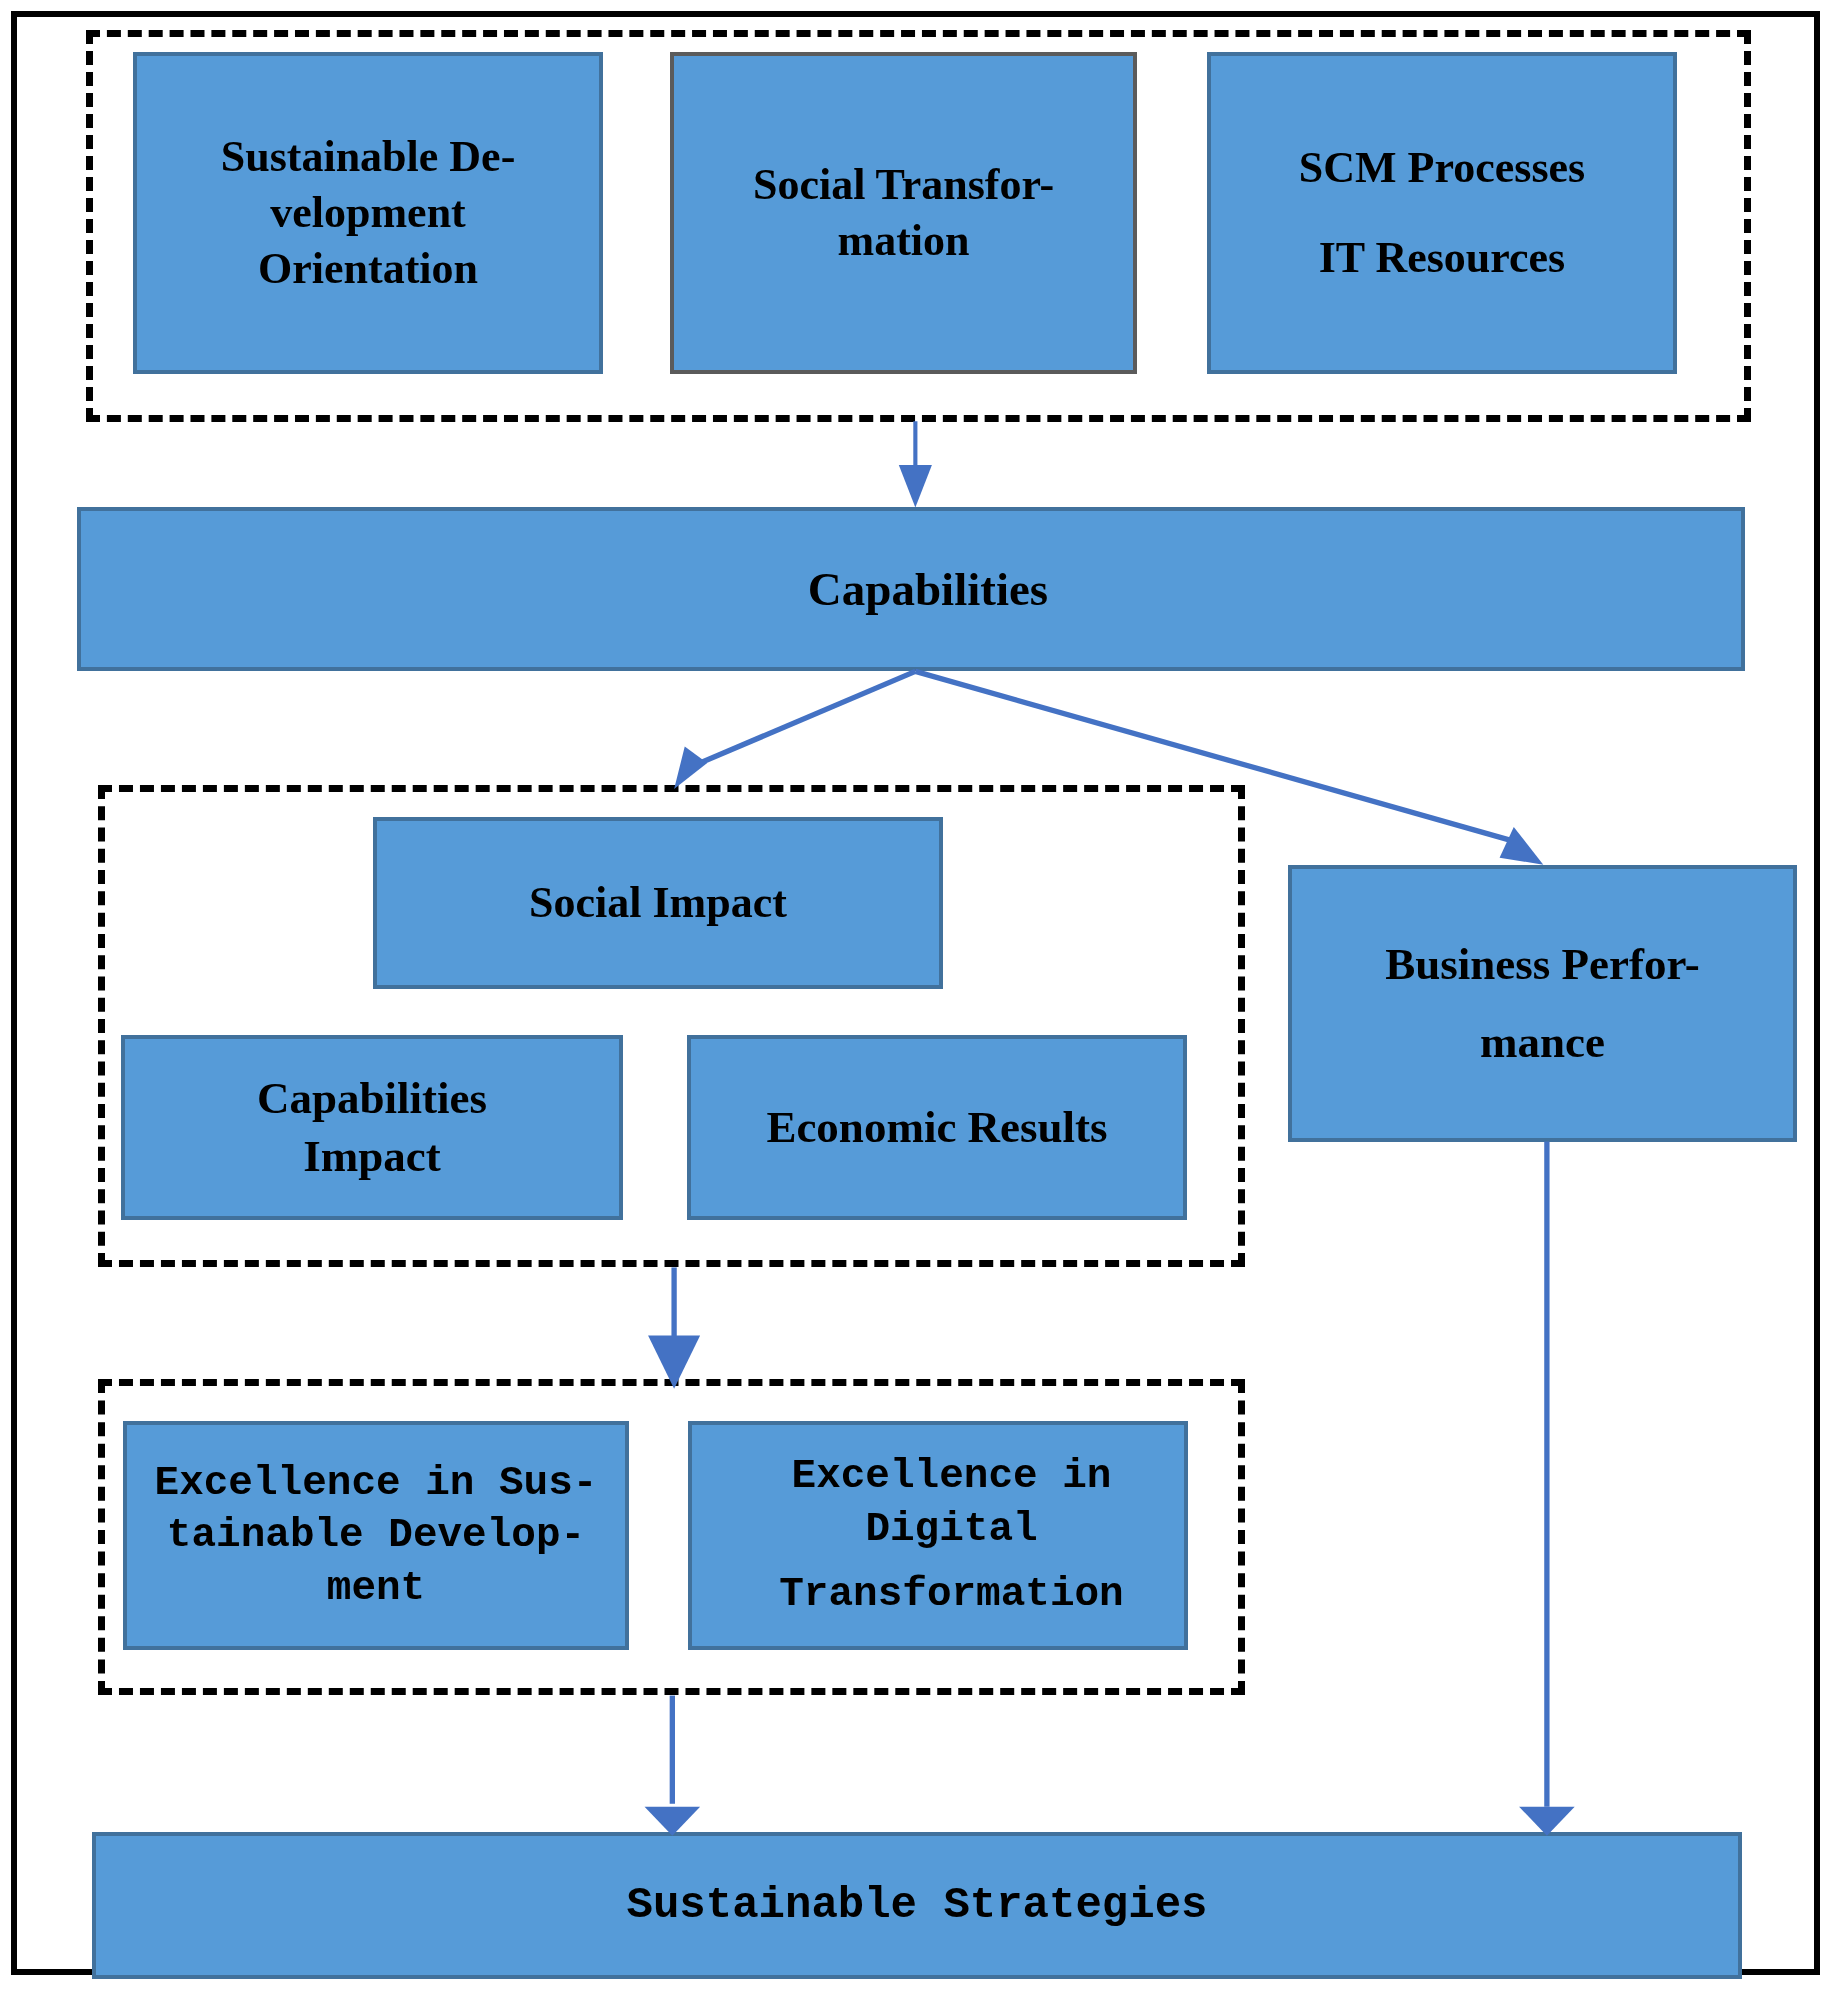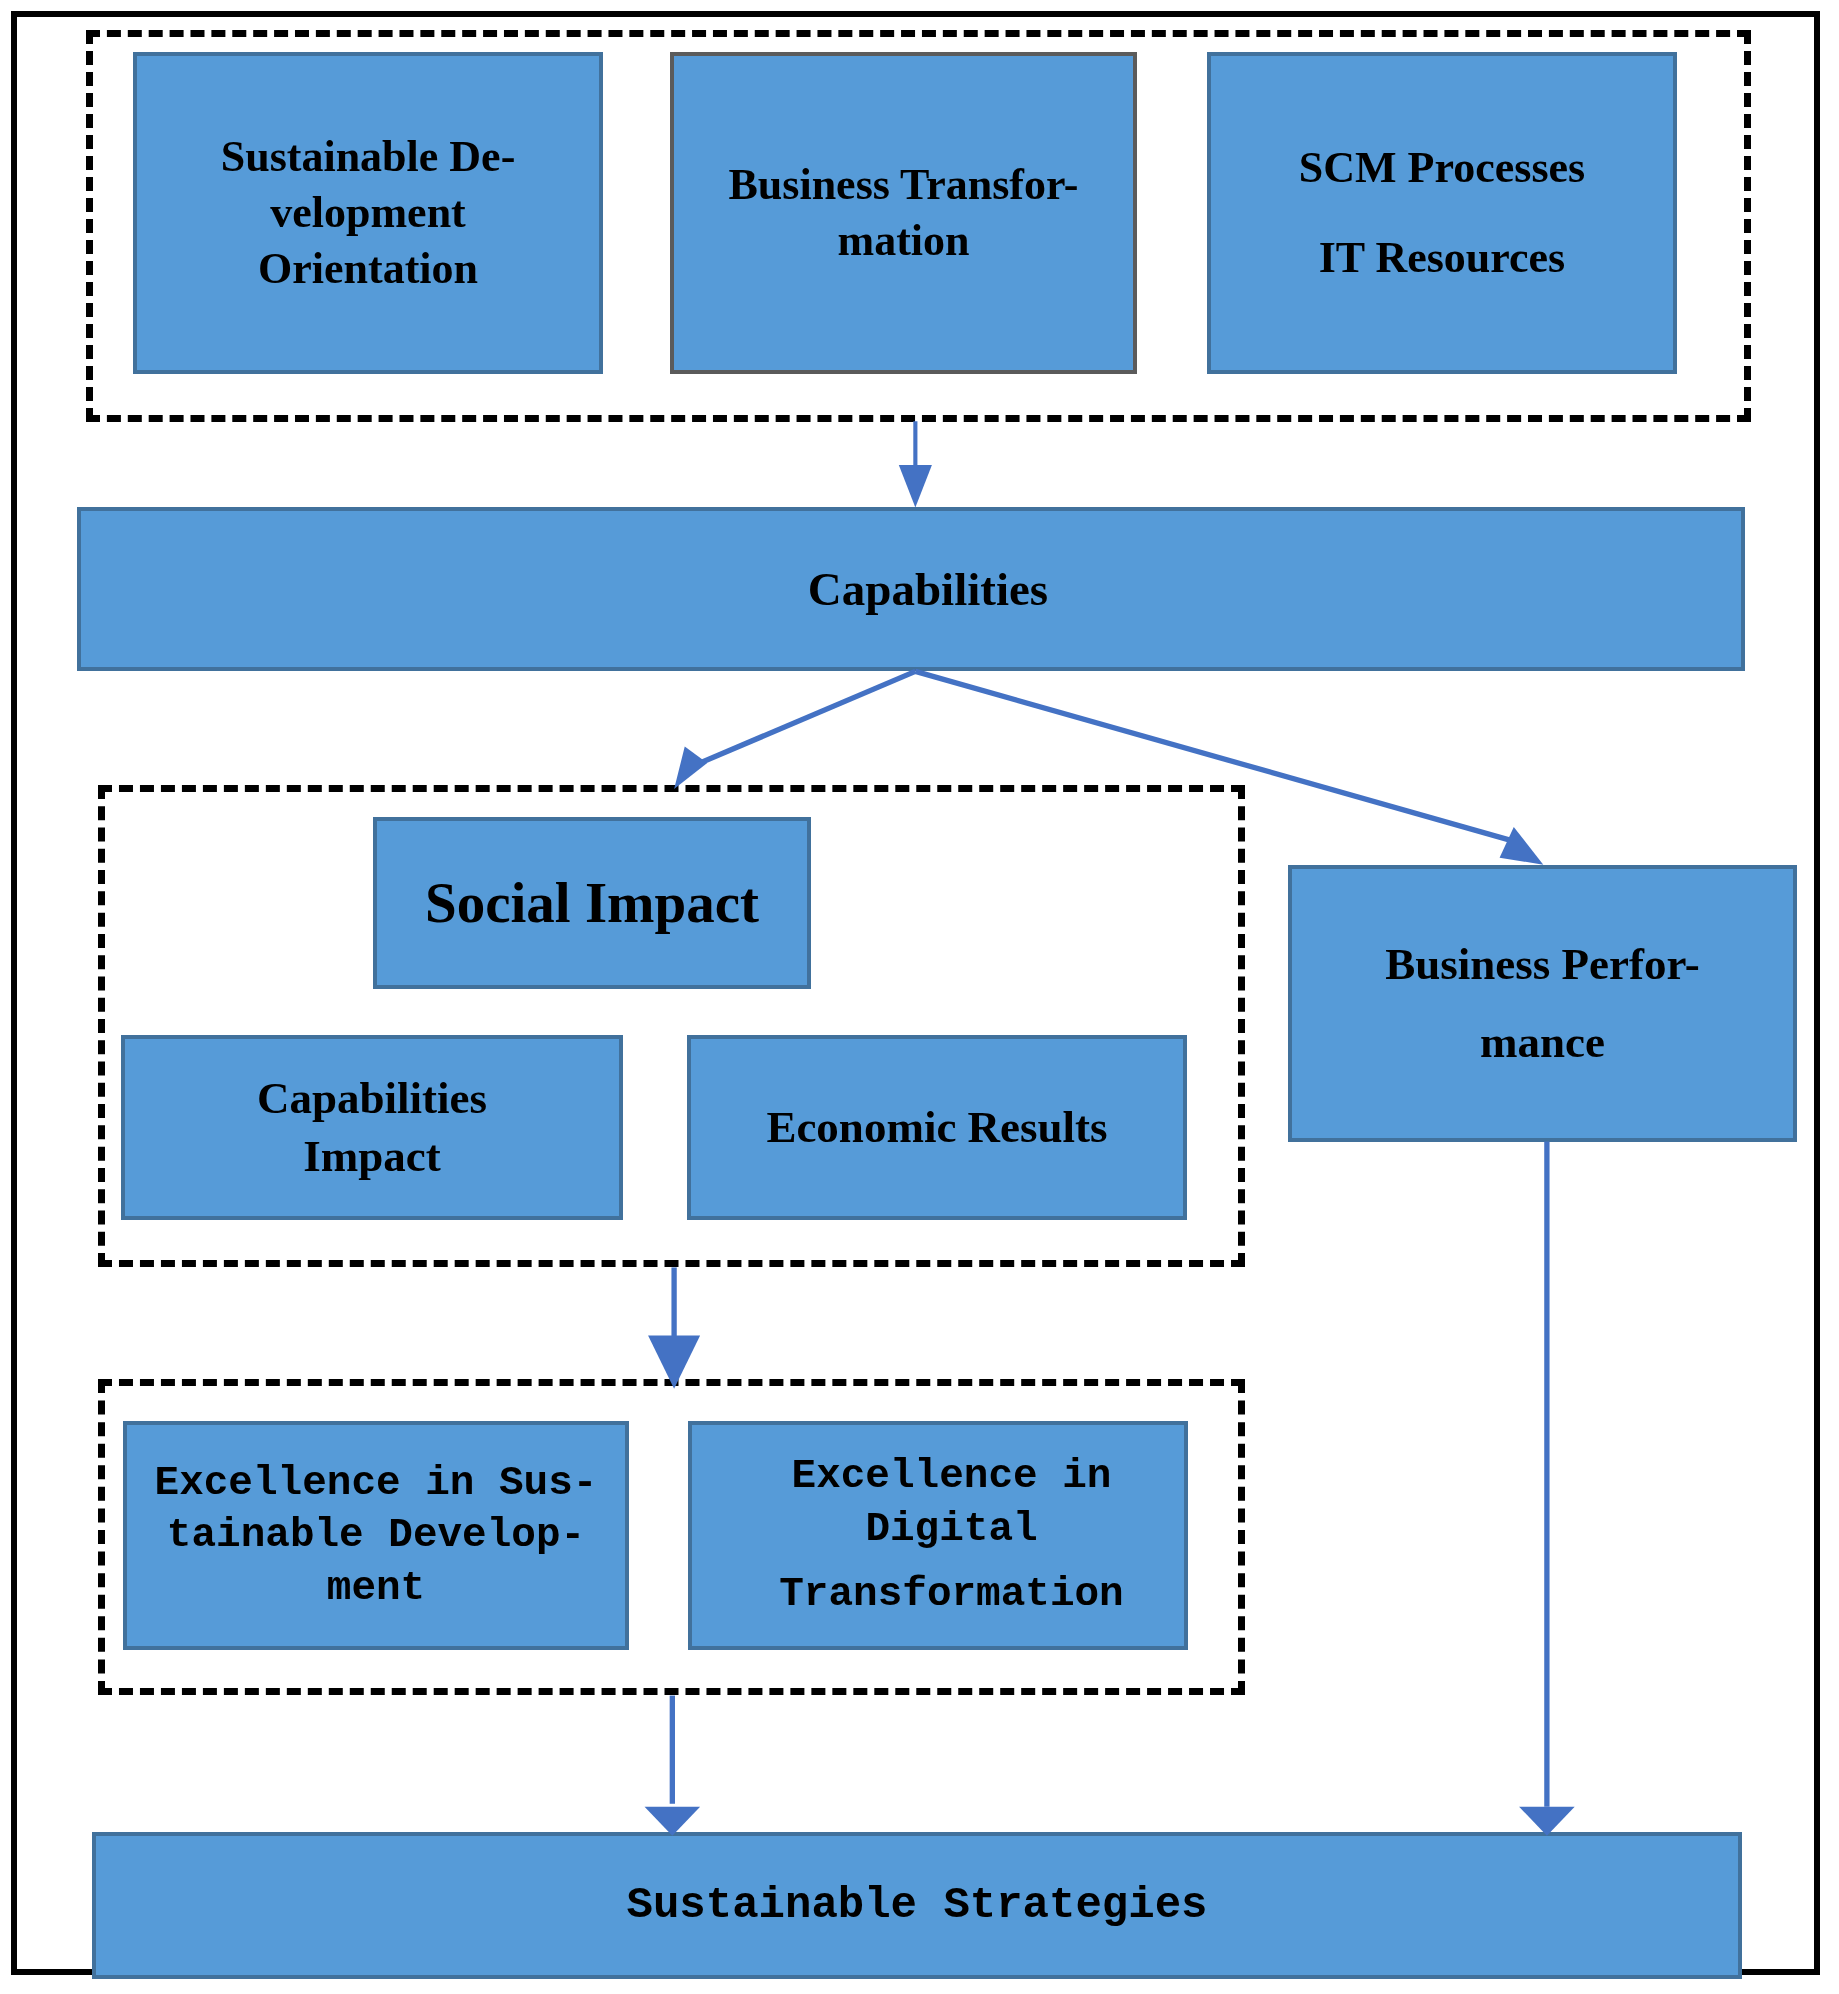--- a/index.html
+++ b/index.html
@@ -65,39 +65,39 @@
   <div class="node serif" style="left:133px;top:52px;width:470px;height:322px;font-size:44px;">
     <span class="lbl">
       <span class="ln">Sustainable De-</span>
       <span class="ln">velopment</span>
       <span class="ln">Orientation</span>
     </span>
   </div>
 
   <div class="node serif gray-border" style="left:670px;top:52px;width:467px;height:322px;font-size:44px;">
     <span class="lbl">
-      <span class="ln">Business Transfor-</span>
+      <span class="ln">Social Transfor-</span>
       <span class="ln">mation</span>
     </span>
   </div>
 
   <div class="node serif" style="left:1207px;top:52px;width:470px;height:322px;font-size:44px;">
     <span class="lbl">
       <span class="ln" style="margin-bottom:33px;">SCM Processes</span>
       <span class="ln">IT Resources</span>
     </span>
   </div>
 
   <div class="node serif" style="left:77px;top:507px;width:1668px;height:164px;font-size:47px;padding-left:40px;">
     <span class="lbl">Capabilities</span>
   </div>
 
   <div class="dashed-group" style="left:98px;top:785px;width:1147px;height:482px;"></div>
 
-  <div class="node serif" style="left:373px;top:817px;width:438px;height:172px;font-size:57px;">
+  <div class="node serif" style="left:373px;top:817px;width:570px;height:172px;font-size:44px;">
     <span class="lbl">Social Impact</span>
   </div>
 
   <div class="node serif" style="left:121px;top:1035px;width:502px;height:185px;font-size:45px;">
     <span class="lbl">
       <span class="ln">Capabilities</span>
       <span class="ln">Impact</span>
     </span>
   </div>
 

